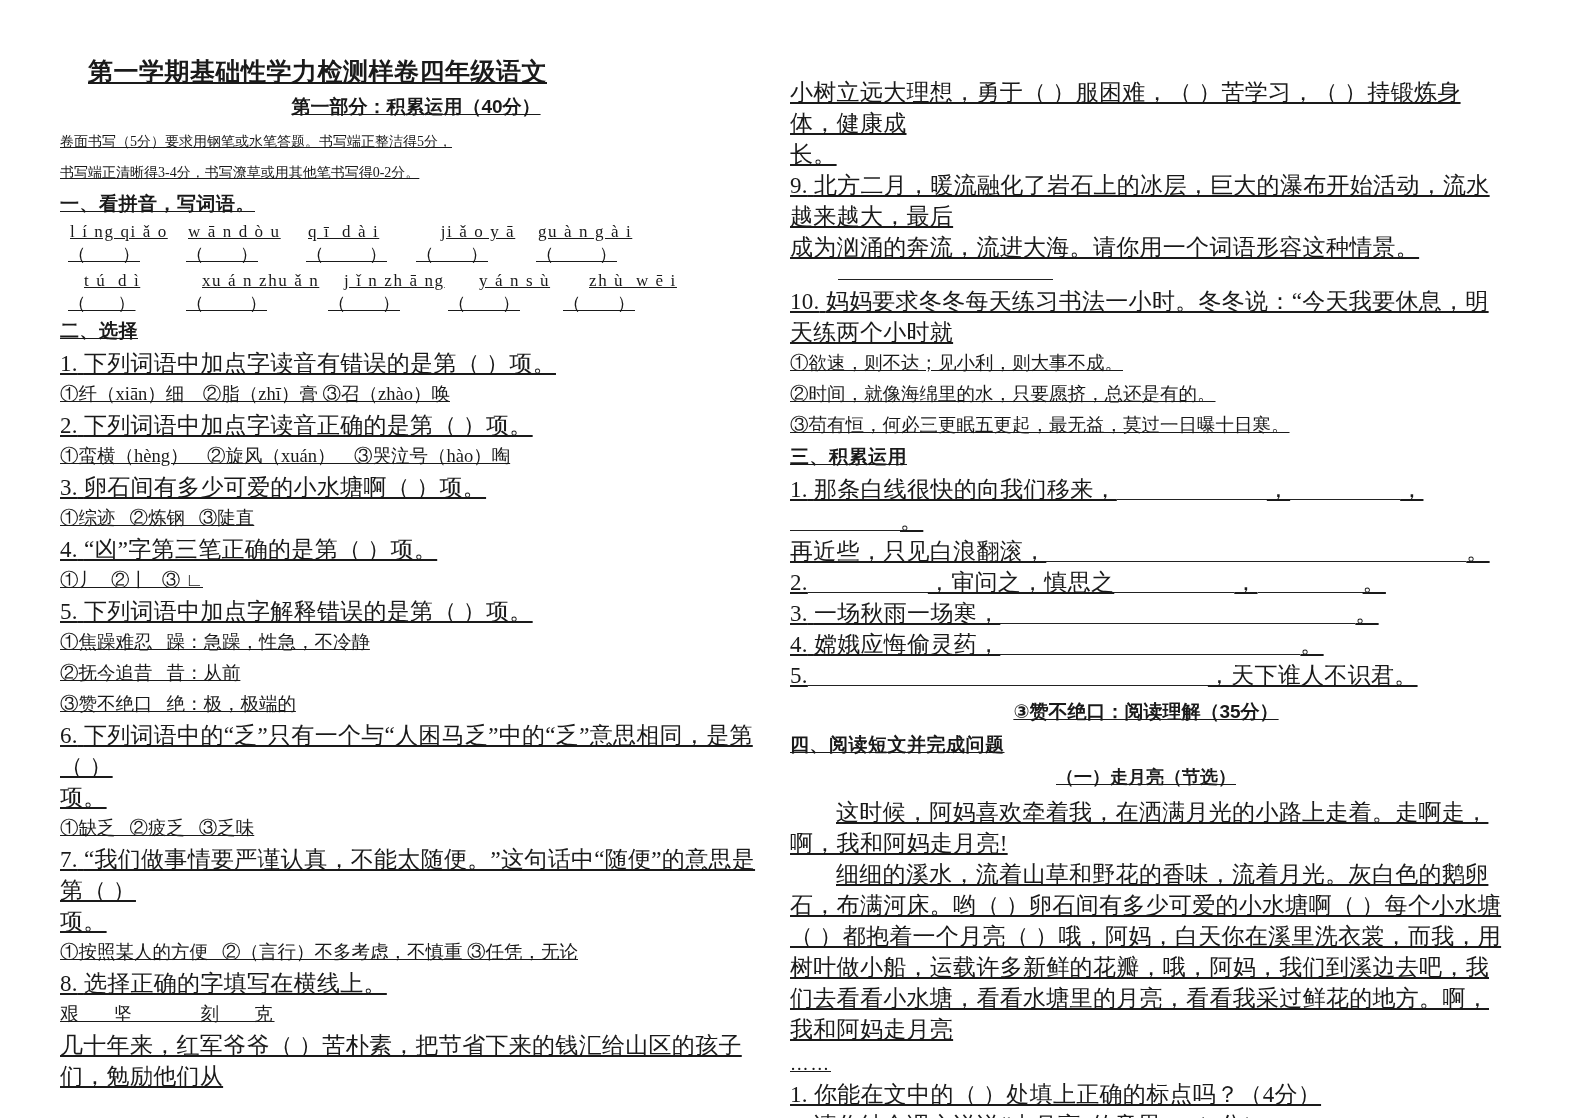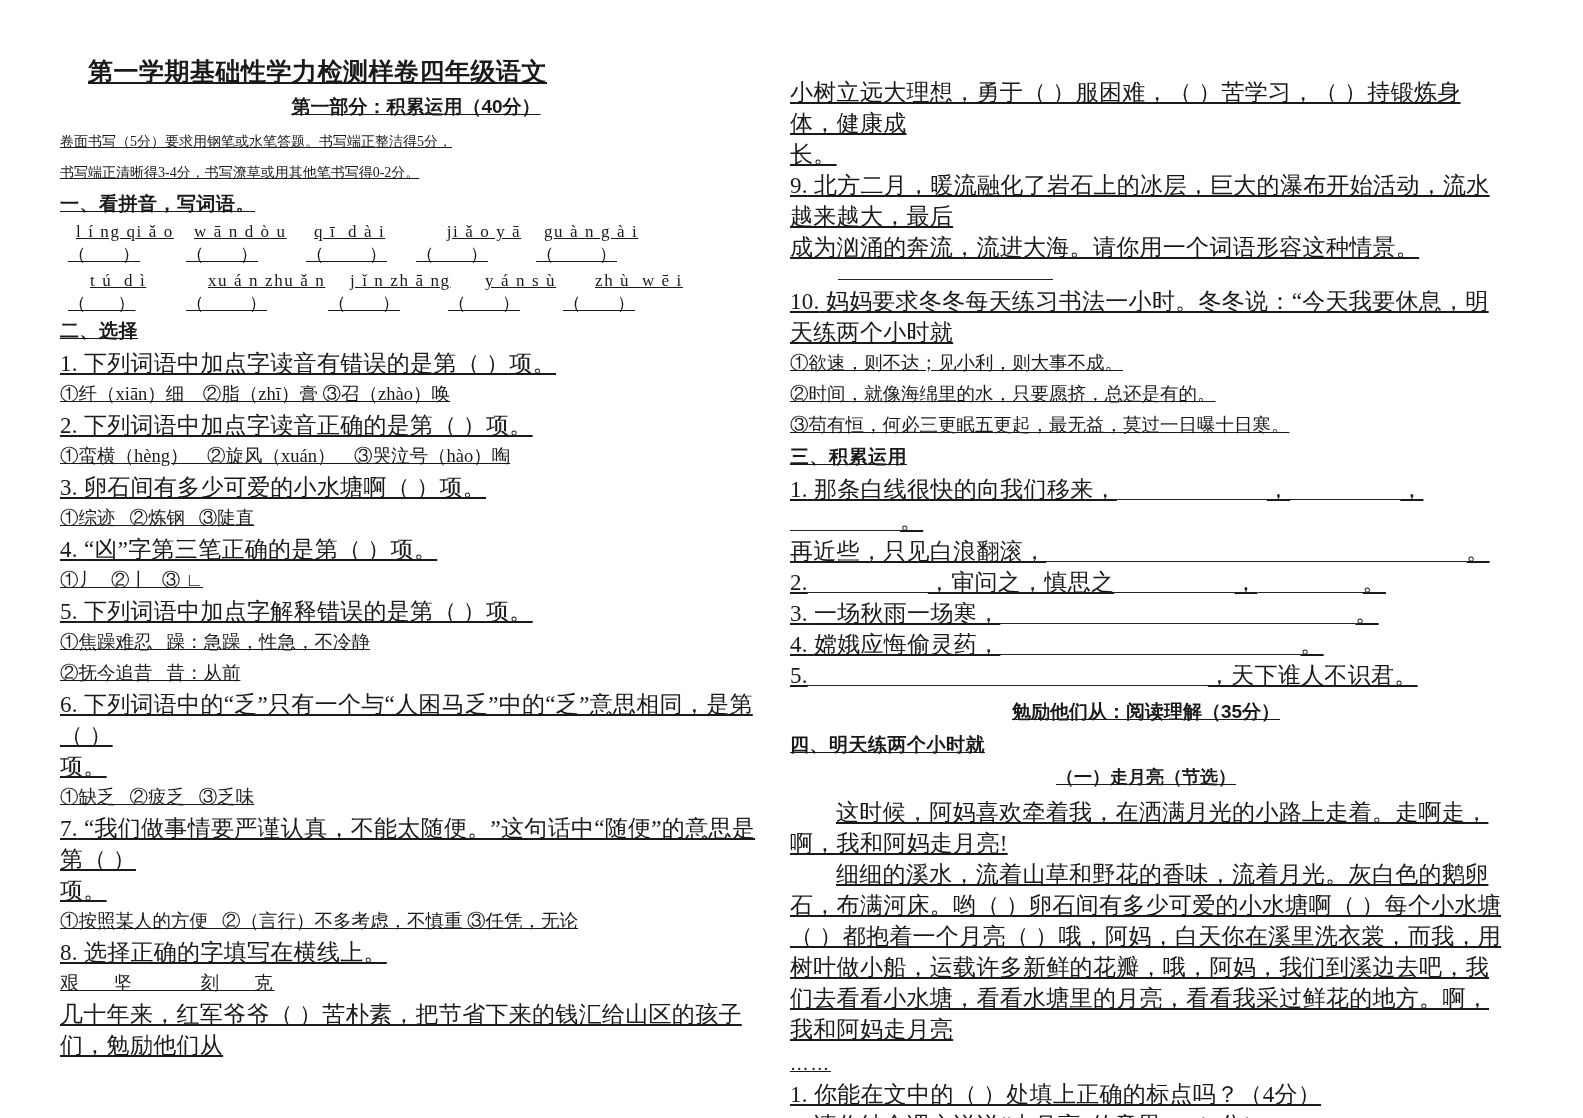--- a/index.html
+++ b/index.html
@@ -77,21 +77,21 @@
   }
   p.indent { text-indent: 2em; }
   .note { font-size: 14px; line-height: 31px; margin: 0; }
 
   
   .pinyin-row {
     font-family: "Liberation Serif", "DejaVu Serif", serif;
     font-size: 17px;
     letter-spacing: 1.6px;
     display: flex;
-    margin: 5px 0 0 8px;
+    margin: 5px 0 0 2px;
     white-space: pre;
   }
   .paren-row {
     font-size: 18px;
     display: flex;
     margin: 0 0 3px 0;
     white-space: pre;
   }
   .pin-cell, .par-cell { display: inline-block; }
 
@@ -217,20 +217,21 @@
         <span>“凶”字第三笔正确的是第（      ）项。</span>
       </p>
       <p class="opts">①丿   ②丨   ③ ∟</p>
 
       <p class="line">
         <span>5.</span>
         <span>下列词语中加点字解释错误的是第（      ）项。</span>
       </p>
       <p class="opts">①焦躁难忍   躁：急躁，性急，不冷静</p>
       <p class="opts">②抚今追昔   昔：从前</p>
+      <p class="opts">③赞不绝口   绝：极，极端的</p>
 
       <p class="line">
         <span>6.</span>
         <span>下列词语中的“乏”只有一个与“人困马乏”中的“乏”意思相同，是第（       ）</span>
       </p>
       <p class="line">项。</p>
       <p class="opts">①缺乏   ②疲乏   ③乏味</p>
 
       <p class="line">
         <span>7.</span>
@@ -289,22 +290,22 @@
 
       <p class="line">
         <span>4.</span>
         <span>嫦娥应悔偷灵药，</span><span class="ans-line" style="width:300px"></span><span>。</span>
       </p>
 
       <p class="line">
         <span>5.</span><span class="ans-line" style="width:400px"></span><span>，天下谁人不识君。</span>
       </p>
 
-      <div class="part-title-2">勉励他们从：阅读理解（35分）</div>
-      <div class="section-head">四、明天练两个小时就</div>
+      <div class="part-title-2">③赞不绝口：阅读理解（35分）</div>
+      <div class="section-head">四、阅读短文并完成问题</div>
       <div class="sub-title">（一）走月亮（节选）</div>
 
       <p class="line indent">这时候，阿妈喜欢牵着我，在洒满月光的小路上走着。走啊走，啊，我和阿妈走月亮!</p>
       <p class="line indent">细细的溪水，流着山草和野花的香味，流着月光。灰白色的鹅卵石，布满河床。哟（    ）卵石间有多少可爱的小水塘啊（    ）每个小水塘（    ）都抱着一个月亮（    ）哦，阿妈，白天你在溪里洗衣裳，而我，用树叶做小船，运载许多新鲜的花瓣，哦，阿妈，我们到溪边去吧，我们去看看小水塘，看看水塘里的月亮，看看我采过鲜花的地方。啊，我和阿妈走月亮</p>
       <p class="dots">……</p>
 
       <p class="line">1. 你能在文中的（    ）处填上正确的标点吗？（4分）</p>
       <p class="line">2. 请你结合课文说说“走月亮”的意思：（2分）</p>
 
       <div class="rule-wide"></div>

